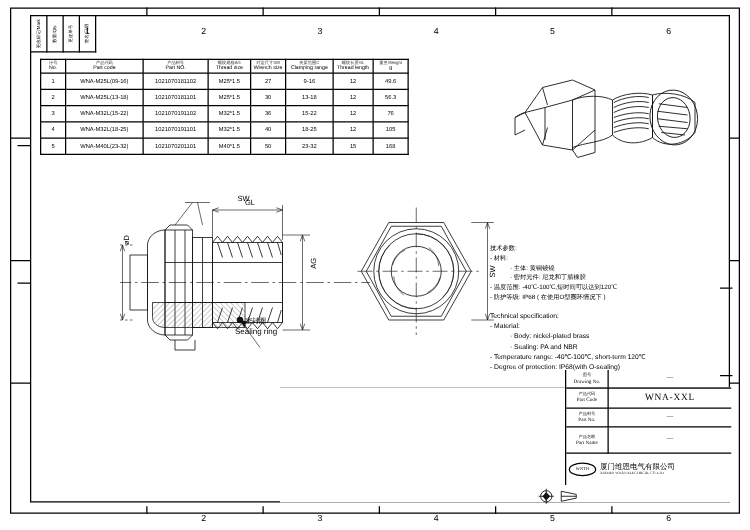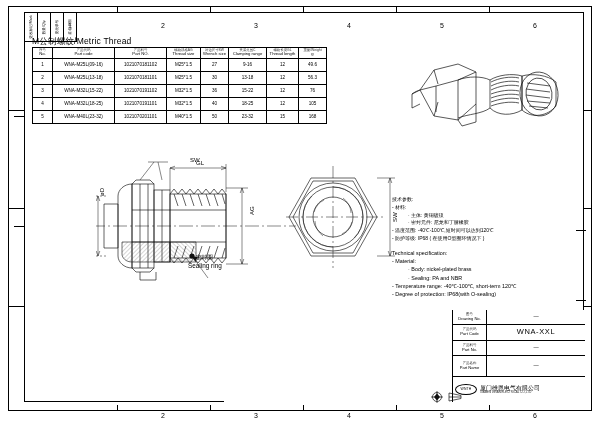--- a/index.html
+++ b/index.html
@@ -269,21 +269,20 @@
       <span>数量/Qty.</span>
     </div>
     <div class="tl-box">
       <span>更改单号</span>
     </div>
     <div class="tl-box">
       <span>签名 日期</span>
     </div>
   </div>
 
-  <div class="table-title">M公制螺纹/Metric  Thread</div>
 
   <table class="spec">
     <thead>
       <tr>
         <th class="col-no">
           <span class="cn">序号</span>
           <span class="en">No.</span>
         </th>
         <th class="col-code">
           <span class="cn">产品代码</span>
@@ -728,21 +727,21 @@
     </div>
   </div>
 
   <div class="title-block" style="right:16px; bottom:22px; width:360px; height:92px; border:none; pointer-events:none;">
     <div class="tb-grid">
 
       <div class="tb-cell" style="left:284px; top:0; width:0; height:0; border:none;"></div>
     </div>
   </div>
 
-  <div style="position:absolute; right:16px; bottom:22px; width:132px; height:92px; border-left:0.8px solid #000;">
+  <div style="position:absolute; right:16px; bottom:36px; width:132px; height:92px; border-left:0.8px solid #000;font-family:Liberation Serif, serif;">
     <div class="tb-cell" style="left:0; top:0; width:34px; height:15px;">
       <span class="cn">图号</span>
       <span class="en">Drawing No.</span>
     </div>
     <div class="tb-cell nr" style="left:34px; top:0; width:98px; height:15px;">
       <span class="tb-val">—</span>
     </div>
 
     <div class="tb-cell" style="left:0; top:15px; width:34px; height:16px;">
       <span class="cn">产品代码</span>

